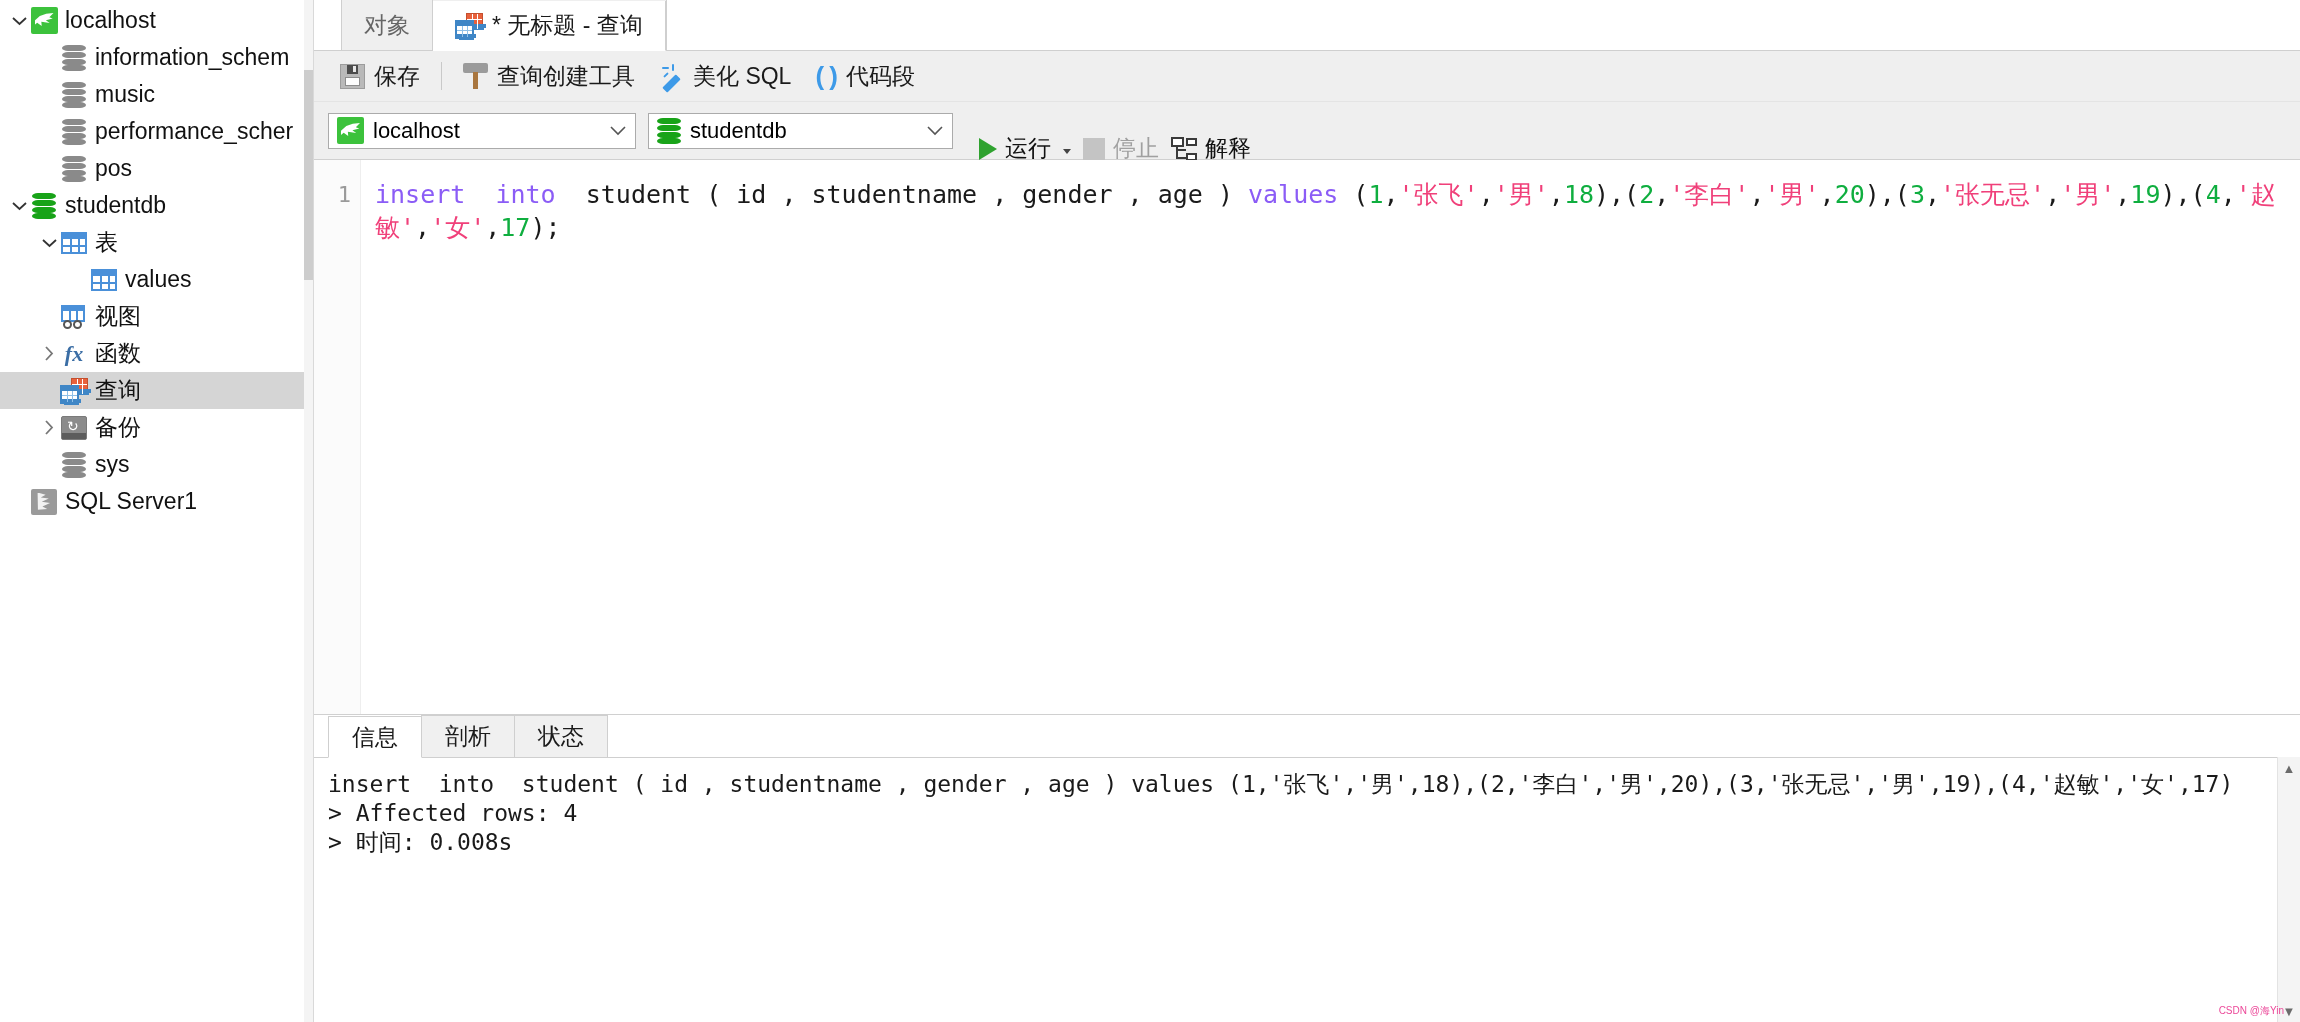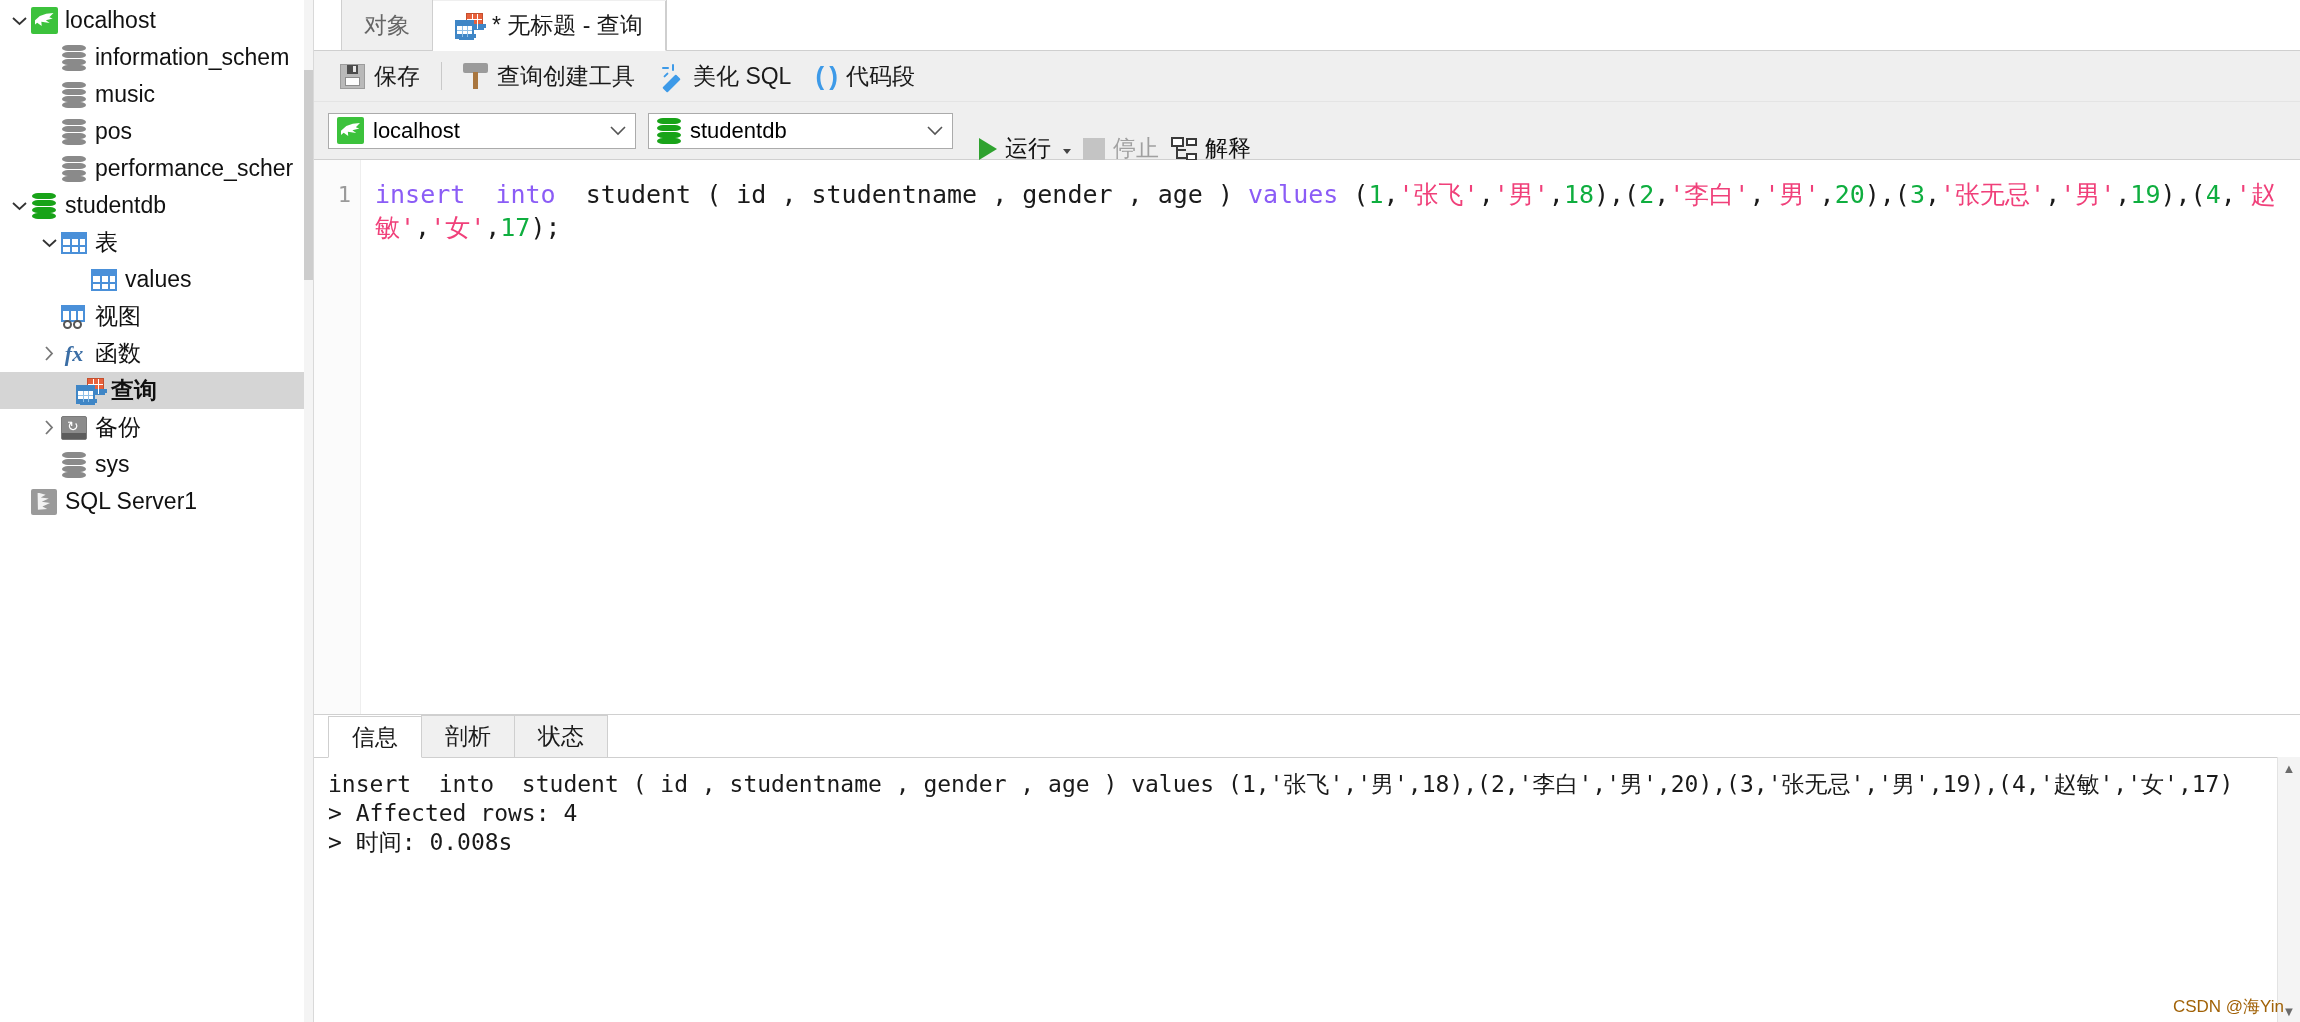--- a/index.html
+++ b/index.html
@@ -209,21 +209,21 @@
   .res-body{
     flex:1;padding:12px 0 0 14px;box-sizing:border-box;overflow:hidden;
     font-family:"DejaVu Sans Mono","Liberation Mono",monospace;
     font-size:23px;line-height:29px;color:#1a1a1a;white-space:pre;
   }
   .res-scroll{position:absolute;right:0;top:42px;bottom:0;width:22px;background:#f4f4f4;border-left:1px solid #e3e3e3;}
   .res-scroll .up,.res-scroll .dn{height:22px;display:flex;align-items:center;justify-content:center;color:#6b6b6b;font-size:13px;}
   .res-scroll .up{position:absolute;top:0;left:0;right:0;}
   .res-scroll .dn{position:absolute;bottom:0;left:0;right:0;}
   .watermark{
-    position:absolute;right:16px;bottom:4px;font-size:17px;color:#a16207;
+    position:absolute;right:16px;bottom:4px;font-size:10px;color:#ec4899;
     font-family:"Liberation Sans",sans-serif;
   }
 </style>
 </head>
 <body>
 
 <div class="app">
 
   <div class="sidebar">
     <div class="tree" id="tree">
@@ -265,33 +265,33 @@
         <div class="tree-row" style="padding-left: 38px;">
           <span class="twisty"></span>
           <span class="tree-icon">
             <span class="cyl gray">
               <i></i>
               <i></i>
               <i></i>
               <i></i>
             </span>
           </span>
+          <span class="tree-label">performance_scher</span>
+        </div>
+        <div class="tree-row" style="padding-left: 38px;">
+          <span class="twisty"></span>
+          <span class="tree-icon">
+            <span class="cyl gray">
+              <i></i>
+              <i></i>
+              <i></i>
+              <i></i>
+            </span>
+          </span>
           <span class="tree-label">pos</span>
-        </div>
-        <div class="tree-row" style="padding-left: 38px;">
-          <span class="twisty"></span>
-          <span class="tree-icon">
-            <span class="cyl gray">
-              <i></i>
-              <i></i>
-              <i></i>
-              <i></i>
-            </span>
-          </span>
-          <span class="tree-label">performance_scher</span>
         </div>
         <div class="tree-row" style="padding-left: 8px;">
           <span class="twisty">
             <svg width="15" height="10" viewBox="0 0 15 10">
               <path d="M1 2 L7.5 8 L14 2" fill="none" stroke="#333" stroke-width="1.8"></path>
             </svg>
           </span>
           <span class="tree-icon">
             <span class="cyl green">
               <i></i>
@@ -346,21 +346,21 @@
           <span class="twisty">
             <svg width="10" height="15" viewBox="0 0 10 15">
               <path d="M2 1 L8 7.5 L2 14" fill="none" stroke="#777" stroke-width="1.8"></path>
             </svg>
           </span>
           <span class="tree-icon">
             <span class="fx-ico">fx</span>
           </span>
           <span class="tree-label">函数</span>
         </div>
-        <div class="tree-row selected" style="padding-left: 54px; font-weight: bold;">
+        <div class="tree-row selected" style="padding-left: 38px;">
           <span class="twisty"></span>
           <span class="tree-icon">
             <span class="query-ico">
               <span class="o">
                 <s class="a"></s>
                 <s class="b"></s>
                 <s class="c"></s>
                 <s class="d"></s>
               </span>
               <span class="b">

